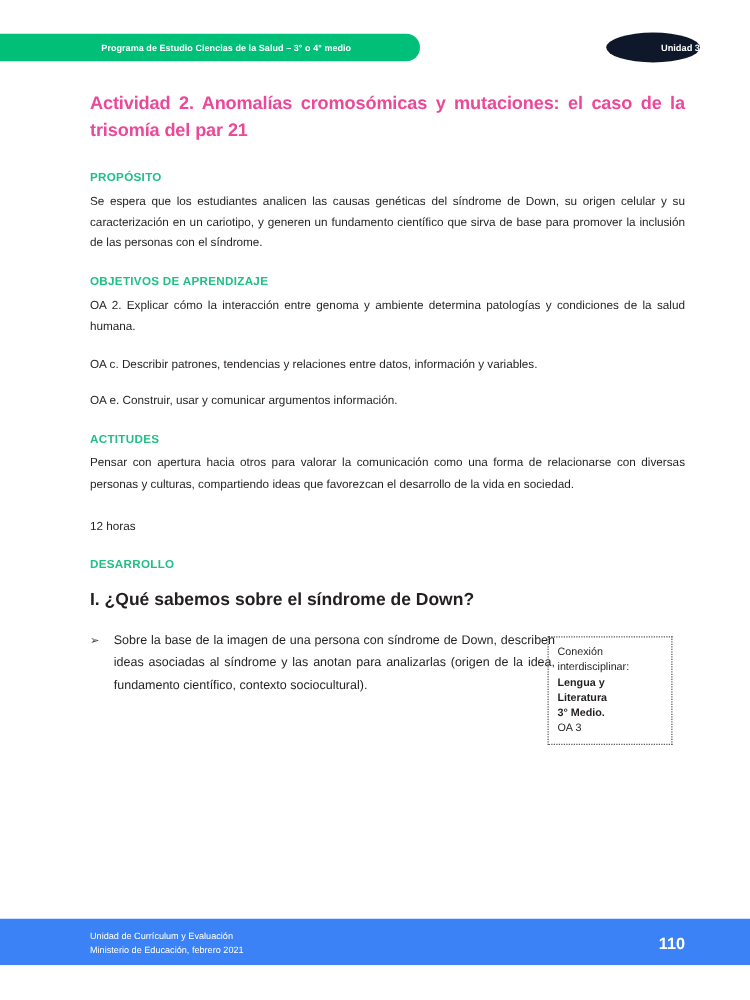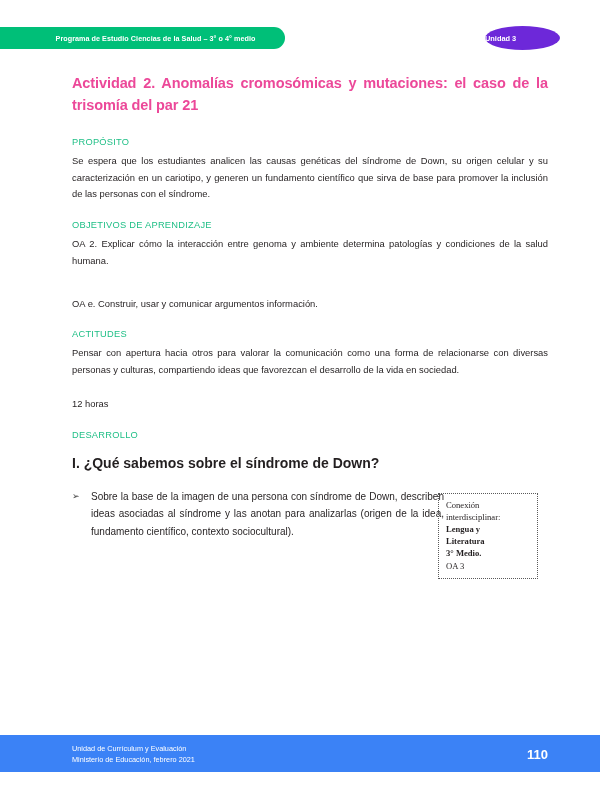--- a/index.html
+++ b/index.html
@@ -21,21 +21,21 @@
     position: absolute;
     top: 27px;
     left: 0;
     width: 600px;
     height: 22px;
   }
   .header-pill {
     position: absolute;
     left: 0;
     top: 0;
-    width: 285px;
+    width: 336px;
     height: 22px;
     background: #00bf78;
     border-radius: 0 11px 11px 0;
     display: flex;
     align-items: center;
     justify-content: center;
   }
   .header-pill-label {
     color: #ffffff;
     font-size: 7.2px;
@@ -43,25 +43,25 @@
     letter-spacing: 0.05px;
     white-space: nowrap;
     padding-left: 26px;
   }
   .unit-badge {
     position: absolute;
     left: 485px;
     top: -1px;
     width: 75px;
     height: 24px;
-    background: #6d28d9;
+    background: #0f172a;
     border-radius: 50%;
     display: flex;
     align-items: center;
-    justify-content: flex-start;
+    justify-content: flex-end;
   }
   .unit-badge-label {
     color: #ffffff;
     font-size: 7.4px;
     font-weight: bold;
     white-space: nowrap;
   }
 
   
   .content {
@@ -78,21 +78,21 @@
     line-height: 1.55;
     text-align: justify;
     text-align-last: left;
     margin: 0 0 20px 0;
     letter-spacing: -0.1px;
   }
 
   .section-head {
     color: #1fbf86;
     font-size: 9.3px;
-    font-weight: normal;
+    font-weight: bold;
     letter-spacing: 0.25px;
     margin: 0 0 6px 0;
   }
 
   .body-text {
     font-size: 9.4px;
     line-height: 1.78;
     text-align: justify;
     text-align-last: left;
     margin: 0;
@@ -145,21 +145,20 @@
     top: 5px;
     width: 100px;
     border: 1px dotted #5a5a5a;
     padding: 5px 7px 6px 7px;
     box-sizing: border-box;
   }
   .conn-line {
     font-size: 8.6px;
     line-height: 1.42;
     color: #231f20;
-    font-family: Liberation Serif, serif;
   }
   .conn-line.b {
     font-weight: bold;
   }
 
   
   .footer {
     position: absolute;
     left: 0;
     top: 735px;
@@ -205,20 +204,21 @@
     <div class="section-head">PROPÓSITO</div>
     <p class="body-text">Se espera que los estudiantes analicen las causas genéticas del síndrome de Down, su origen celular y su caracterización en un cariotipo, y generen un fundamento científico que sirva de base para promover la inclusión de las personas con el síndrome.</p>
   </div>
 
   <div class="gap-lg"></div>
 
   <div>
     <div class="section-head">OBJETIVOS DE APRENDIZAJE</div>
     <p class="body-text">OA 2. Explicar cómo la interacción entre genoma y ambiente determina patologías y condiciones de la salud humana.</p>
     <div class="gap-md"></div>
+    <p class="body-text">OA c. Describir patrones, tendencias y relaciones entre datos, información y variables.</p>
     <div class="gap-md"></div>
     <p class="body-text">OA e. Construir, usar y comunicar argumentos información.</p>
   </div>
 
   <div class="gap-lg"></div>
 
   <div>
     <div class="section-head">ACTITUDES</div>
     <p class="body-text">Pensar con apertura hacia otros para valorar la comunicación como una forma de relacionarse con diversas personas y culturas, compartiendo ideas que favorezcan el desarrollo de la vida en sociedad.</p>
   </div>

